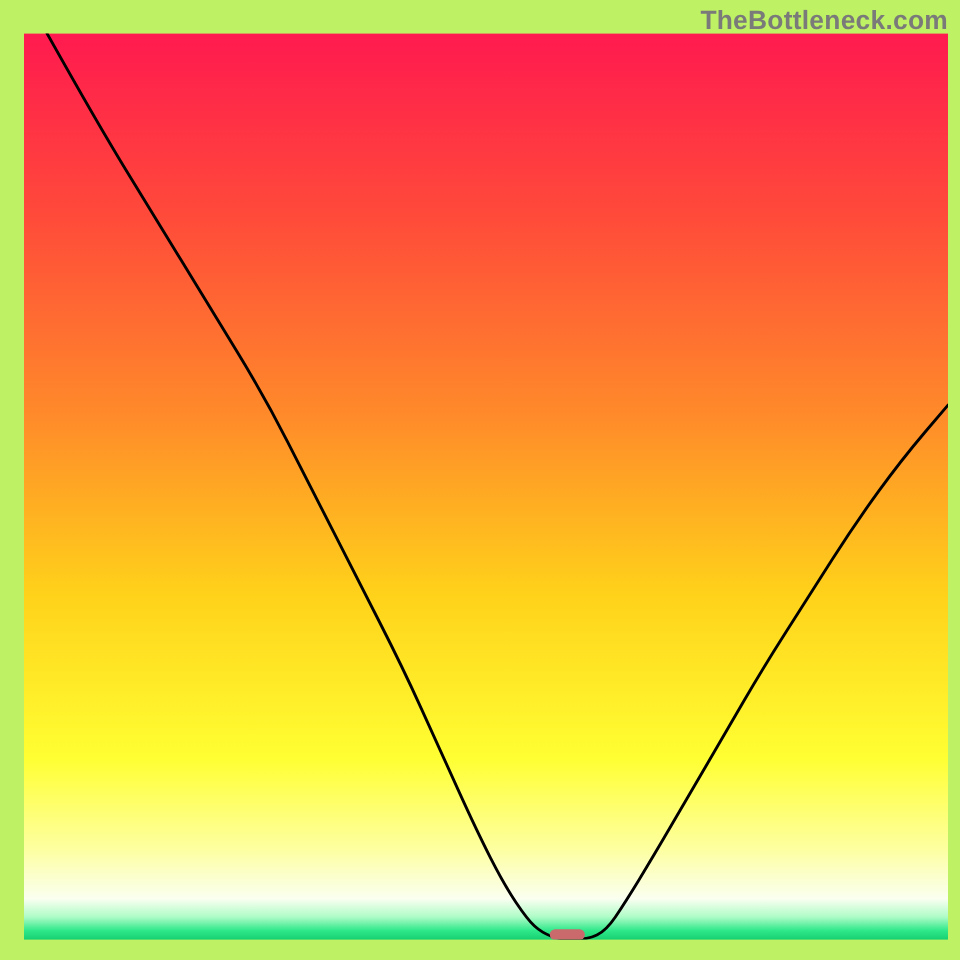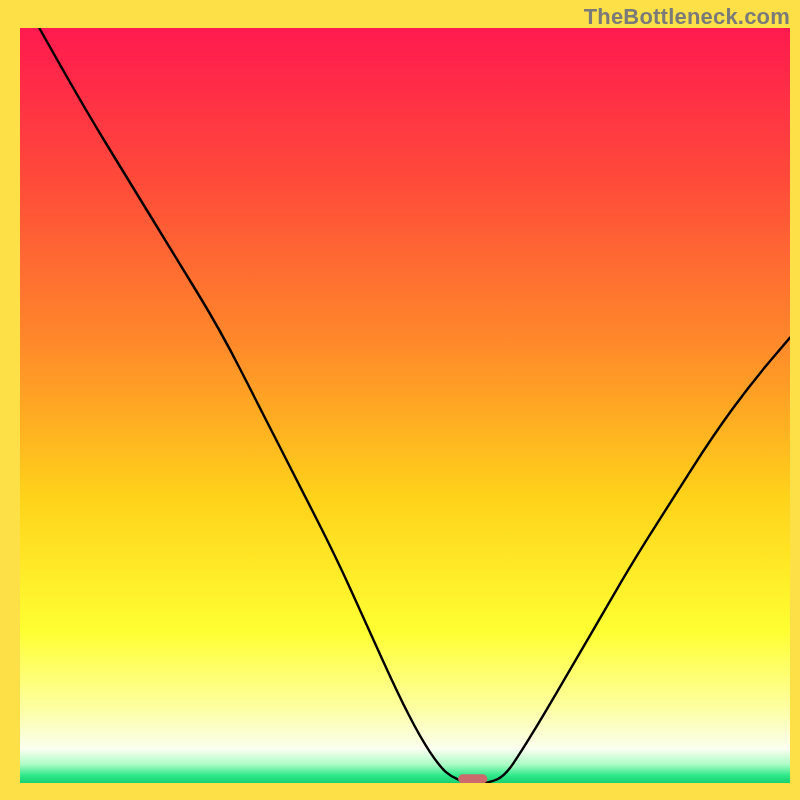--- a/index.html
+++ b/index.html
@@ -8,21 +8,21 @@
     width: 800px;
     height: 800px;
     background: #000;
     overflow: hidden;
     font-family: Arial, Helvetica, sans-serif;
   }
   .frame {
     position: relative;
     width: 800px;
     height: 800px;
-    background: #fde047;
+    background: #bef264;
   }
   .attribution {
     position: absolute;
     top: 4px;
     right: 10px;
     color: #7a7a7a;
     font-size: 22px;
     font-weight: 600;
     letter-spacing: 0.2px;
     user-select: none;

